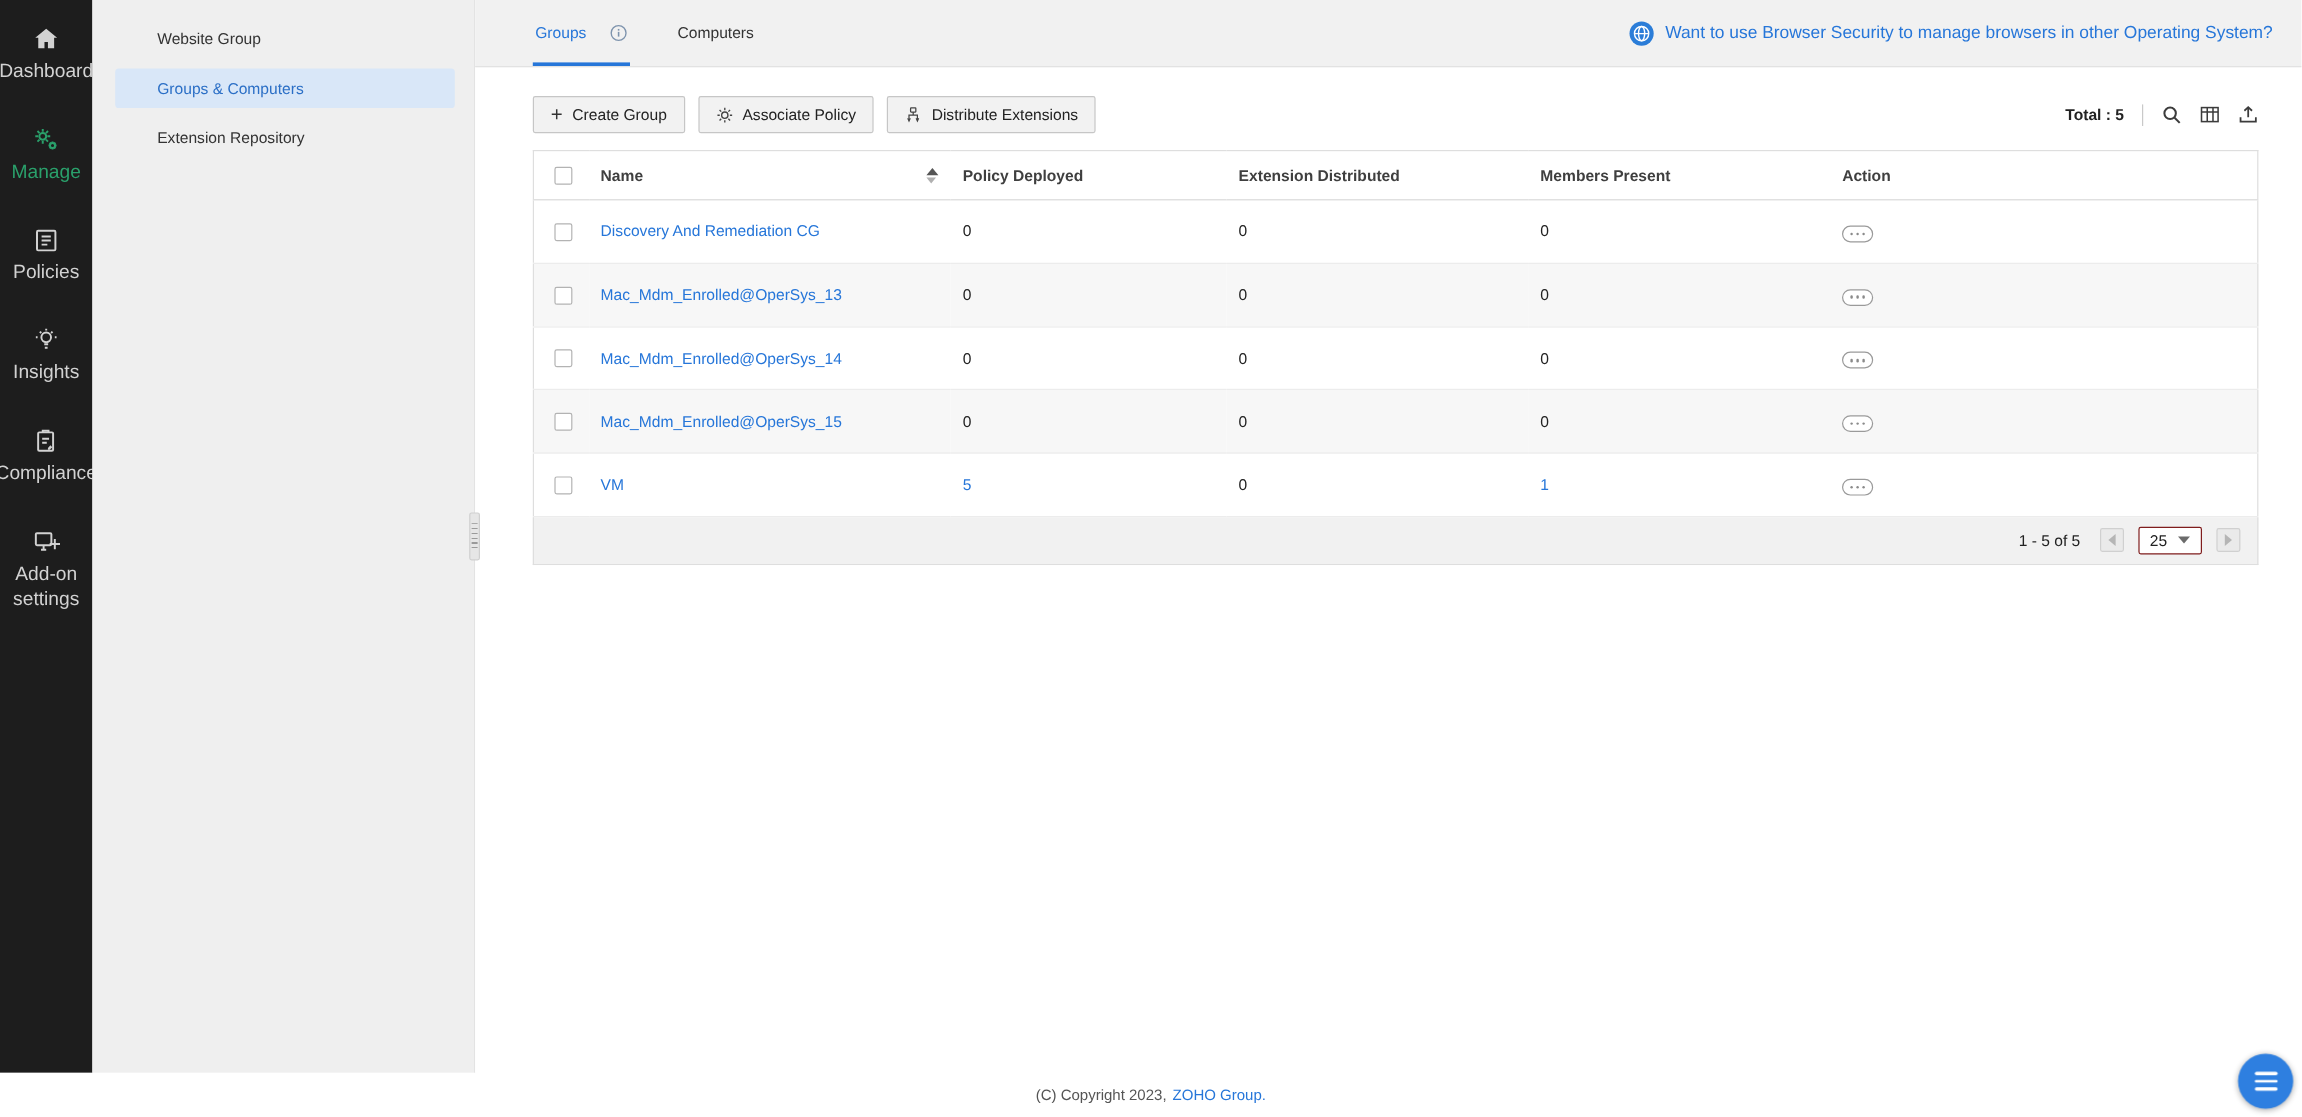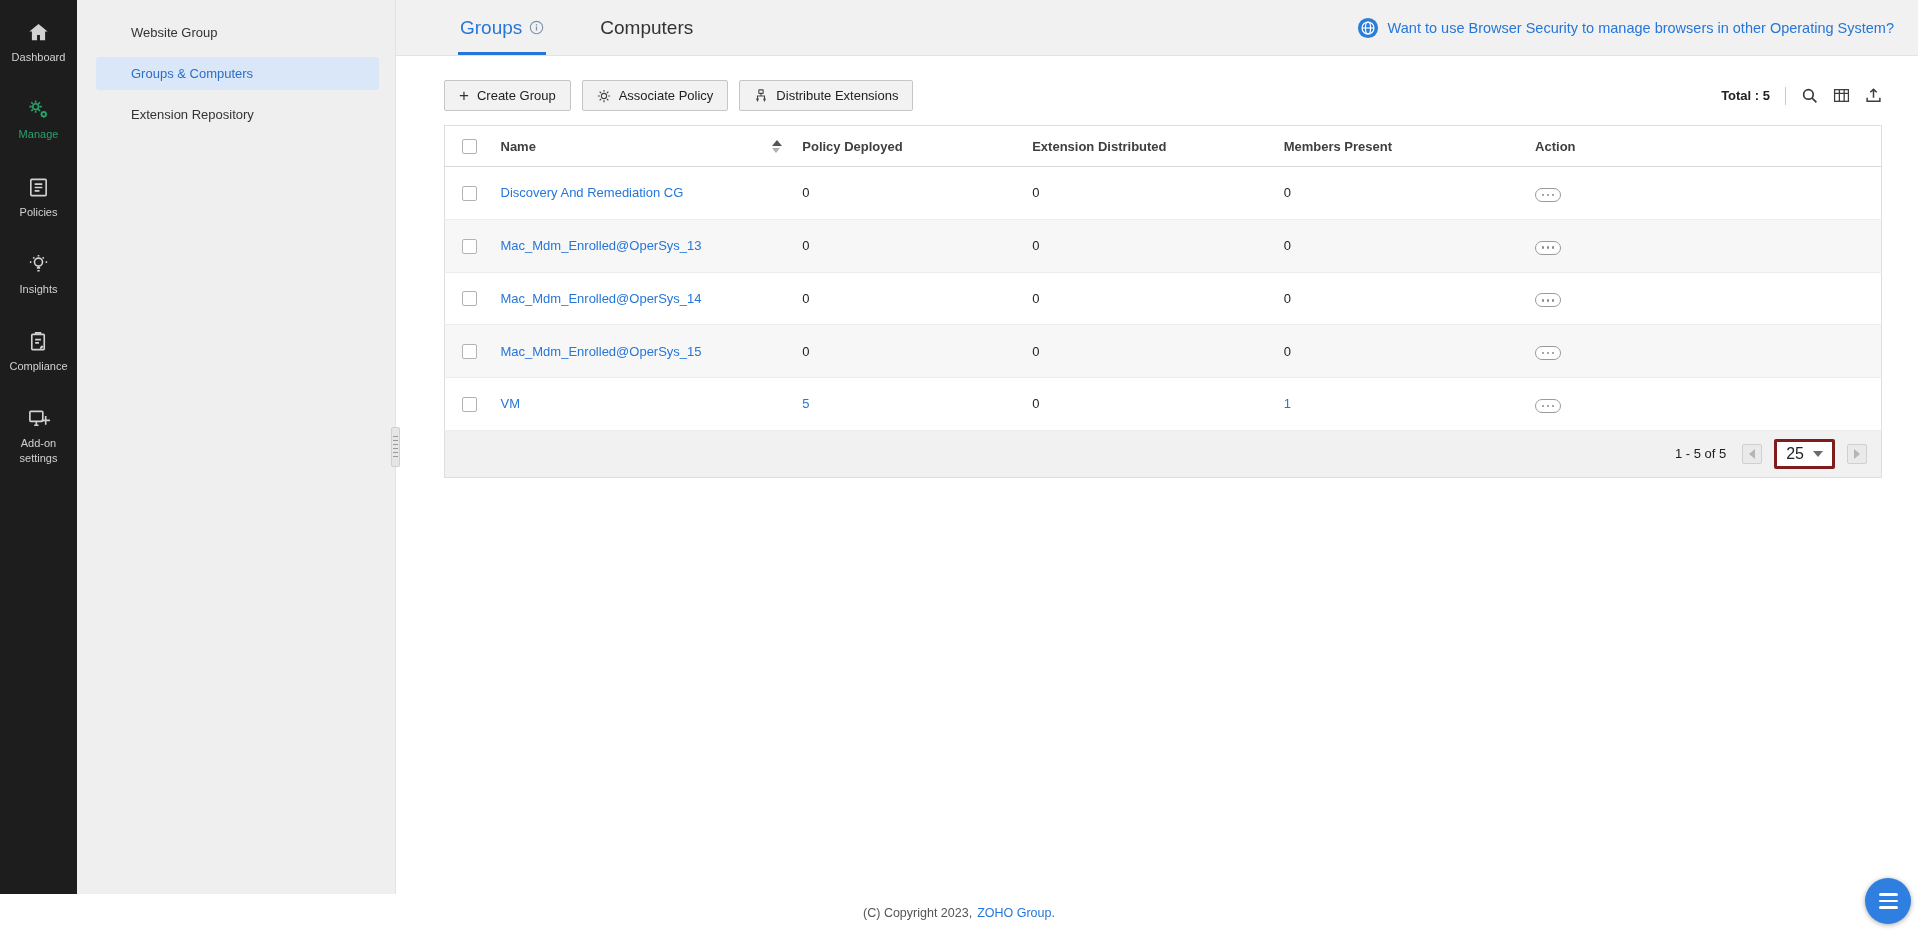--- a/index.html
+++ b/index.html
@@ -16,21 +16,21 @@
   .app { flex: 1; display: flex; min-height: 0; }
 
   
   .leftnav {
     width: 77px; background: #1d1d1d; color: #d2d2d2;
     display: flex; flex-direction: column; padding-top: 8px; flex-shrink: 0;
   }
   .nav-item {
     display: flex; flex-direction: column; align-items: center; gap: 6px;
     padding: 13px 3px; margin-bottom: 8px; cursor: pointer;
-    text-align: center; font-size: 11px; line-height: 1.3;
+    text-align: center; font-size: 16px; line-height: 1.3;
   }
   .nav-item .nicon { width: 23px; height: 23px; }
   .nav-item .nicon svg { width: 100%; height: 100%; display: block; }
   .nav-item.active { color: #2aa06b; }
 
   
   .submenu {
     width: 319px; background: #efefef; padding-top: 16px;
     border-right: 1px solid #e3e3e3; flex-shrink: 0;
   }
@@ -51,22 +51,22 @@
   .splitter .grip { width: 5px; height: 22px;
     background: repeating-linear-gradient(to bottom, #9a9a9a 0 1px, transparent 1px 4px); }
 
   .tabsbar {
     height: 56px; background: #f1f1f1; border-bottom: 1px solid #e2e2e2;
     display: flex; align-items: stretch; justify-content: space-between;
     padding: 0 24px 0 48px; flex-shrink: 0;
   }
   .tabs { display: flex; gap: 38px; }
   .tab {
-    display: flex; align-items: center; gap: 7px; cursor: pointer;
-    position: relative; font-size: 19px; color: #333; padding: 0 2px; margin-left: 14px;
+    display: flex; align-items: center; gap: 19px; cursor: pointer;
+    position: relative; font-size: 13px; color: #333; padding: 0 2px;
   }
   .tab.active { color: #2676d9; }
   .tab.active::after { content: ""; position: absolute; left: 0; right: 0; bottom: 0; height: 3px; background: #2676d9; }
   .tab .info-ic { width: 15px; height: 15px; display: inline-flex; }
   .tab .info-ic svg { width: 100%; height: 100%; }
 
   .banner { display: flex; align-items: center; gap: 9px; }
   .banner .globe { width: 22px; height: 22px; }
   .banner .globe svg { width: 100%; height: 100%; display: block; }
   .banner a { color: #2676d9; font-size: 14.5px; text-decoration: none; cursor: pointer; }
@@ -126,23 +126,23 @@
   .range-label { font-size: 13px; color: #222; margin-right: 4px; }
   .pg-btn {
     width: 20px; height: 20px; background: #eaeaea; border: 1px solid #d0d0d0;
     border-radius: 2px; display: inline-flex; align-items: center; justify-content: center;
     cursor: pointer;
   }
   .chev { width: 0; height: 0; }
   .chev.left  { border-top: 5px solid transparent; border-bottom: 5px solid transparent; border-right: 6px solid #b5b5b5; }
   .chev.right { border-top: 5px solid transparent; border-bottom: 5px solid transparent; border-left: 6px solid #b5b5b5; }
   .page-size {
-    background: #fff; border: 3px solid #7f1d1d; border-radius: 2px;
+    background: #fff; border: 1px solid #7f1d1d; border-radius: 2px;
     padding: 3px 9px; display: inline-flex; align-items: center; gap: 9px;
-    font-size: 16px; color: #222; cursor: pointer;
+    font-size: 13px; color: #222; cursor: pointer;
   }
   .caret { width: 0; height: 0; border-left: 5px solid transparent; border-right: 5px solid transparent; border-top: 6px solid #6b6b6b; }
 
   
   .page-footer {
     height: 37px; background: #fff; flex-shrink: 0;
     display: flex; align-items: center; justify-content: center; gap: 5px;
     font-size: 12.5px; color: #555;
   }
   .page-footer a { color: #2676d9; text-decoration: none; cursor: pointer; }

